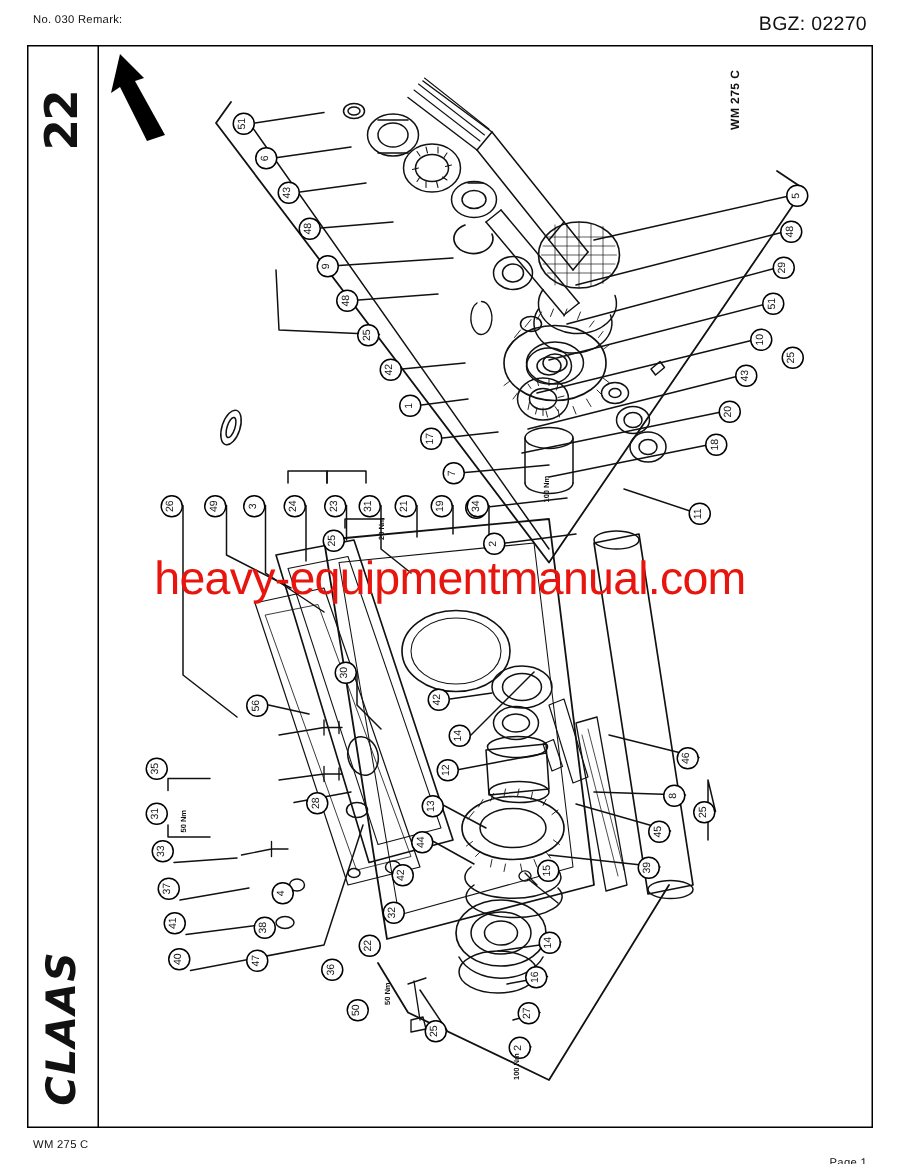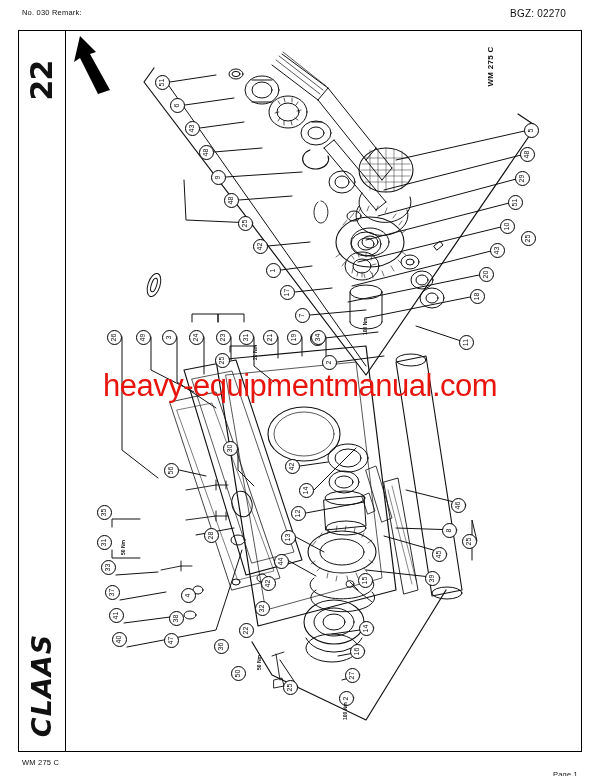--- a/index.html
+++ b/index.html
@@ -2,21 +2,21 @@
 <html><head>
 <meta charset="utf-8">
 <style>
   html,body{margin:0;padding:0;background:#ffffff;}
   body{width:600px;height:776px;position:relative;overflow:hidden;
        font-family:"Liberation Sans", sans-serif;color:#111;}
 
   
   .hdr{position:absolute;left:0;top:0;width:600px;height:28px;}
   .hdr-left{position:absolute;left:22px;top:8px;font-size:7.5px;letter-spacing:.2px;white-space:nowrap;}
-  .hdr-right{position:absolute;right:34px;top:8px;font-size:10px;letter-spacing:.2px;white-space:nowrap;}
+  .hdr-right{position:absolute;right:22px;top:8px;font-size:13px;letter-spacing:.2px;white-space:nowrap;}
   .ftr-left{position:absolute;left:22px;top:758px;font-size:7.5px;letter-spacing:.2px;white-space:nowrap;}
   .ftr-right{position:absolute;right:22px;top:770px;font-size:7.5px;letter-spacing:.2px;white-space:nowrap;}
 
   
   .frame{position:absolute;left:18px;top:30px;width:564px;height:722px;
          border:1.3px solid #000;background:#fff;box-sizing:border-box;}
   .spine{position:absolute;left:18px;top:30px;width:48px;height:722px;
          border-right:1.3px solid #000;box-sizing:border-box;}
 
   

